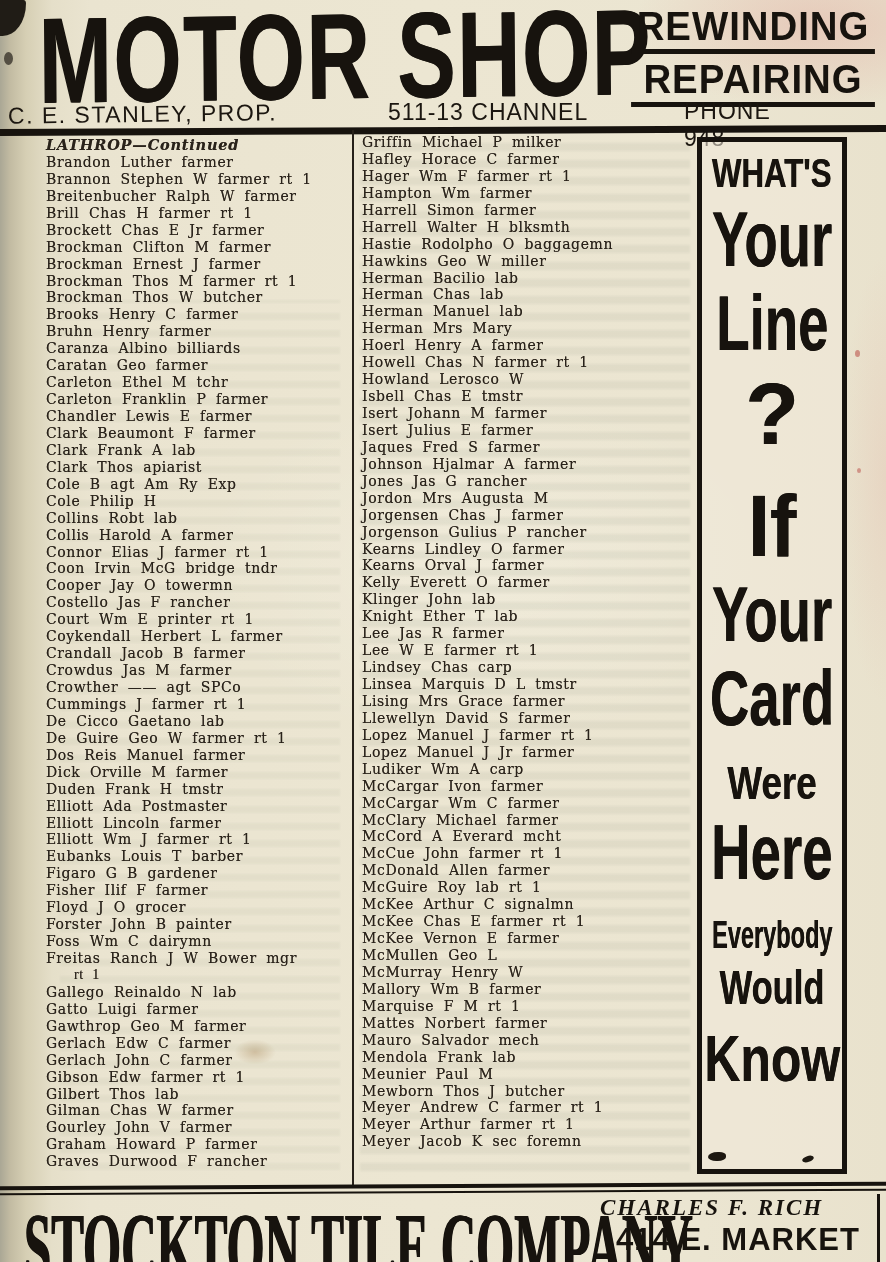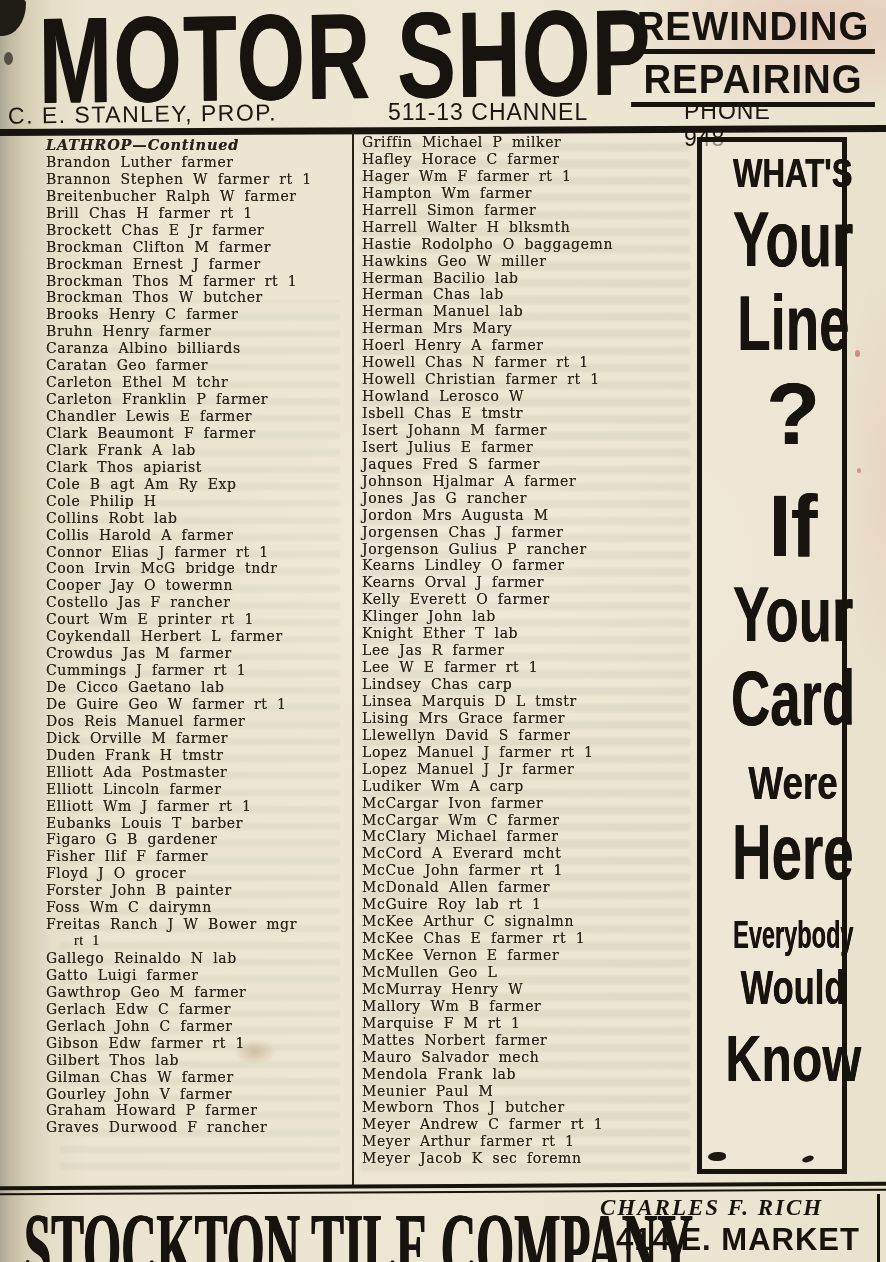--- a/index.html
+++ b/index.html
@@ -50,21 +50,21 @@
   .col-left{left:46px;top:137px;width:306px;}
   .col-right{left:362px;top:134px;width:330px;}
   .entry{height:16.95px;line-height:16.95px;}
   .entry.heading{font-weight:700;font-size:14.5px;letter-spacing:0.8px;font-style:italic;}
   .entry.indent{padding-left:28px;font-family:Liberation Serif, serif;}
   .col-divider{position:absolute;left:352px;top:130px;width:2px;height:1057px;background:#27211a;}
 
   
   .ad-frame{position:absolute;left:697px;top:137px;width:150px;height:1037px;
     border:5px solid #17130e;box-sizing:border-box;background:rgba(240,234,218,0.55);}
-  .ad-content{position:absolute;left:0;top:0;width:140px;display:flex;flex-direction:column;align-items:center;margin-left:21px;}
+  .ad-content{position:absolute;left:0;top:0;width:140px;display:flex;flex-direction:column;align-items:center;}
   .ad-line{font-family:"Liberation Sans",sans-serif;font-weight:700;color:#17130e;line-height:0.95;
     text-align:center;transform-origin:center top;white-space:nowrap;text-shadow:0.5px 0 0 #17130e;}
   .ad-line.s1 {font-size:40px;margin-top:12px;transform:scaleX(0.78);}
   .ad-line.xl {font-size:78px;margin-top:10px;transform:scaleX(0.70);}
   .ad-line.q  {font-size:88px;margin-top:12px;}
   .ad-line.if {font-size:88px;margin-top:28px;transform:scaleX(0.90);}
   .ad-line.md {font-size:46px;margin-top:26px;transform:scaleX(0.80);}
   .ad-line.s2 {font-size:38px;margin-top:28px;transform:scaleX(0.62);}
   .ad-line.md2{font-size:48px;margin-top:12px;transform:scaleX(0.72);}
   .ad-line.lg {font-size:64px;margin-top:18px;transform:scaleX(0.78);}
@@ -127,21 +127,23 @@
       <div class="entry">Cole B agt Am Ry Exp</div>
       <div class="entry">Cole Philip H</div>
       <div class="entry">Collins Robt lab</div>
       <div class="entry">Collis Harold A farmer</div>
       <div class="entry">Connor Elias J farmer rt 1</div>
       <div class="entry">Coon Irvin McG bridge tndr</div>
       <div class="entry">Cooper Jay O towermn</div>
       <div class="entry">Costello Jas F rancher</div>
       <div class="entry">Court Wm E printer rt 1</div>
       <div class="entry">Coykendall Herbert L farmer</div>
+      <div class="entry">Crandall Jacob B farmer</div>
       <div class="entry">Crowdus Jas M farmer</div>
+      <div class="entry">Crowther —— agt SPCo</div>
       <div class="entry">Cummings J farmer rt 1</div>
       <div class="entry">De Cicco Gaetano lab</div>
       <div class="entry">De Guire Geo W farmer rt 1</div>
       <div class="entry">Dos Reis Manuel farmer</div>
       <div class="entry">Dick Orville M farmer</div>
       <div class="entry">Duden Frank H tmstr</div>
       <div class="entry">Elliott Ada Postmaster</div>
       <div class="entry">Elliott Lincoln farmer</div>
       <div class="entry">Elliott Wm J farmer rt 1</div>
       <div class="entry">Eubanks Louis T barber</div>
@@ -174,21 +176,20 @@
       <div class="entry">Harrell Simon farmer</div>
       <div class="entry">Harrell Walter H blksmth</div>
       <div class="entry">Hastie Rodolpho O baggagemn</div>
       <div class="entry">Hawkins Geo W miller</div>
       <div class="entry">Herman Bacilio lab</div>
       <div class="entry">Herman Chas lab</div>
       <div class="entry">Herman Manuel lab</div>
       <div class="entry">Herman Mrs Mary</div>
       <div class="entry">Hoerl Henry A farmer</div>
       <div class="entry">Howell Chas N farmer rt 1</div>
-      <div class="entry">Howell Christian farmer rt 1</div>
       <div class="entry">Howland Lerosco W</div>
       <div class="entry">Isbell Chas E tmstr</div>
       <div class="entry">Isert Johann M farmer</div>
       <div class="entry">Isert Julius E farmer</div>
       <div class="entry">Jaques Fred S farmer</div>
       <div class="entry">Johnson Hjalmar A farmer</div>
       <div class="entry">Jones Jas G rancher</div>
       <div class="entry">Jordon Mrs Augusta M</div>
       <div class="entry">Jorgensen Chas J farmer</div>
       <div class="entry">Jorgenson Gulius P rancher</div>

